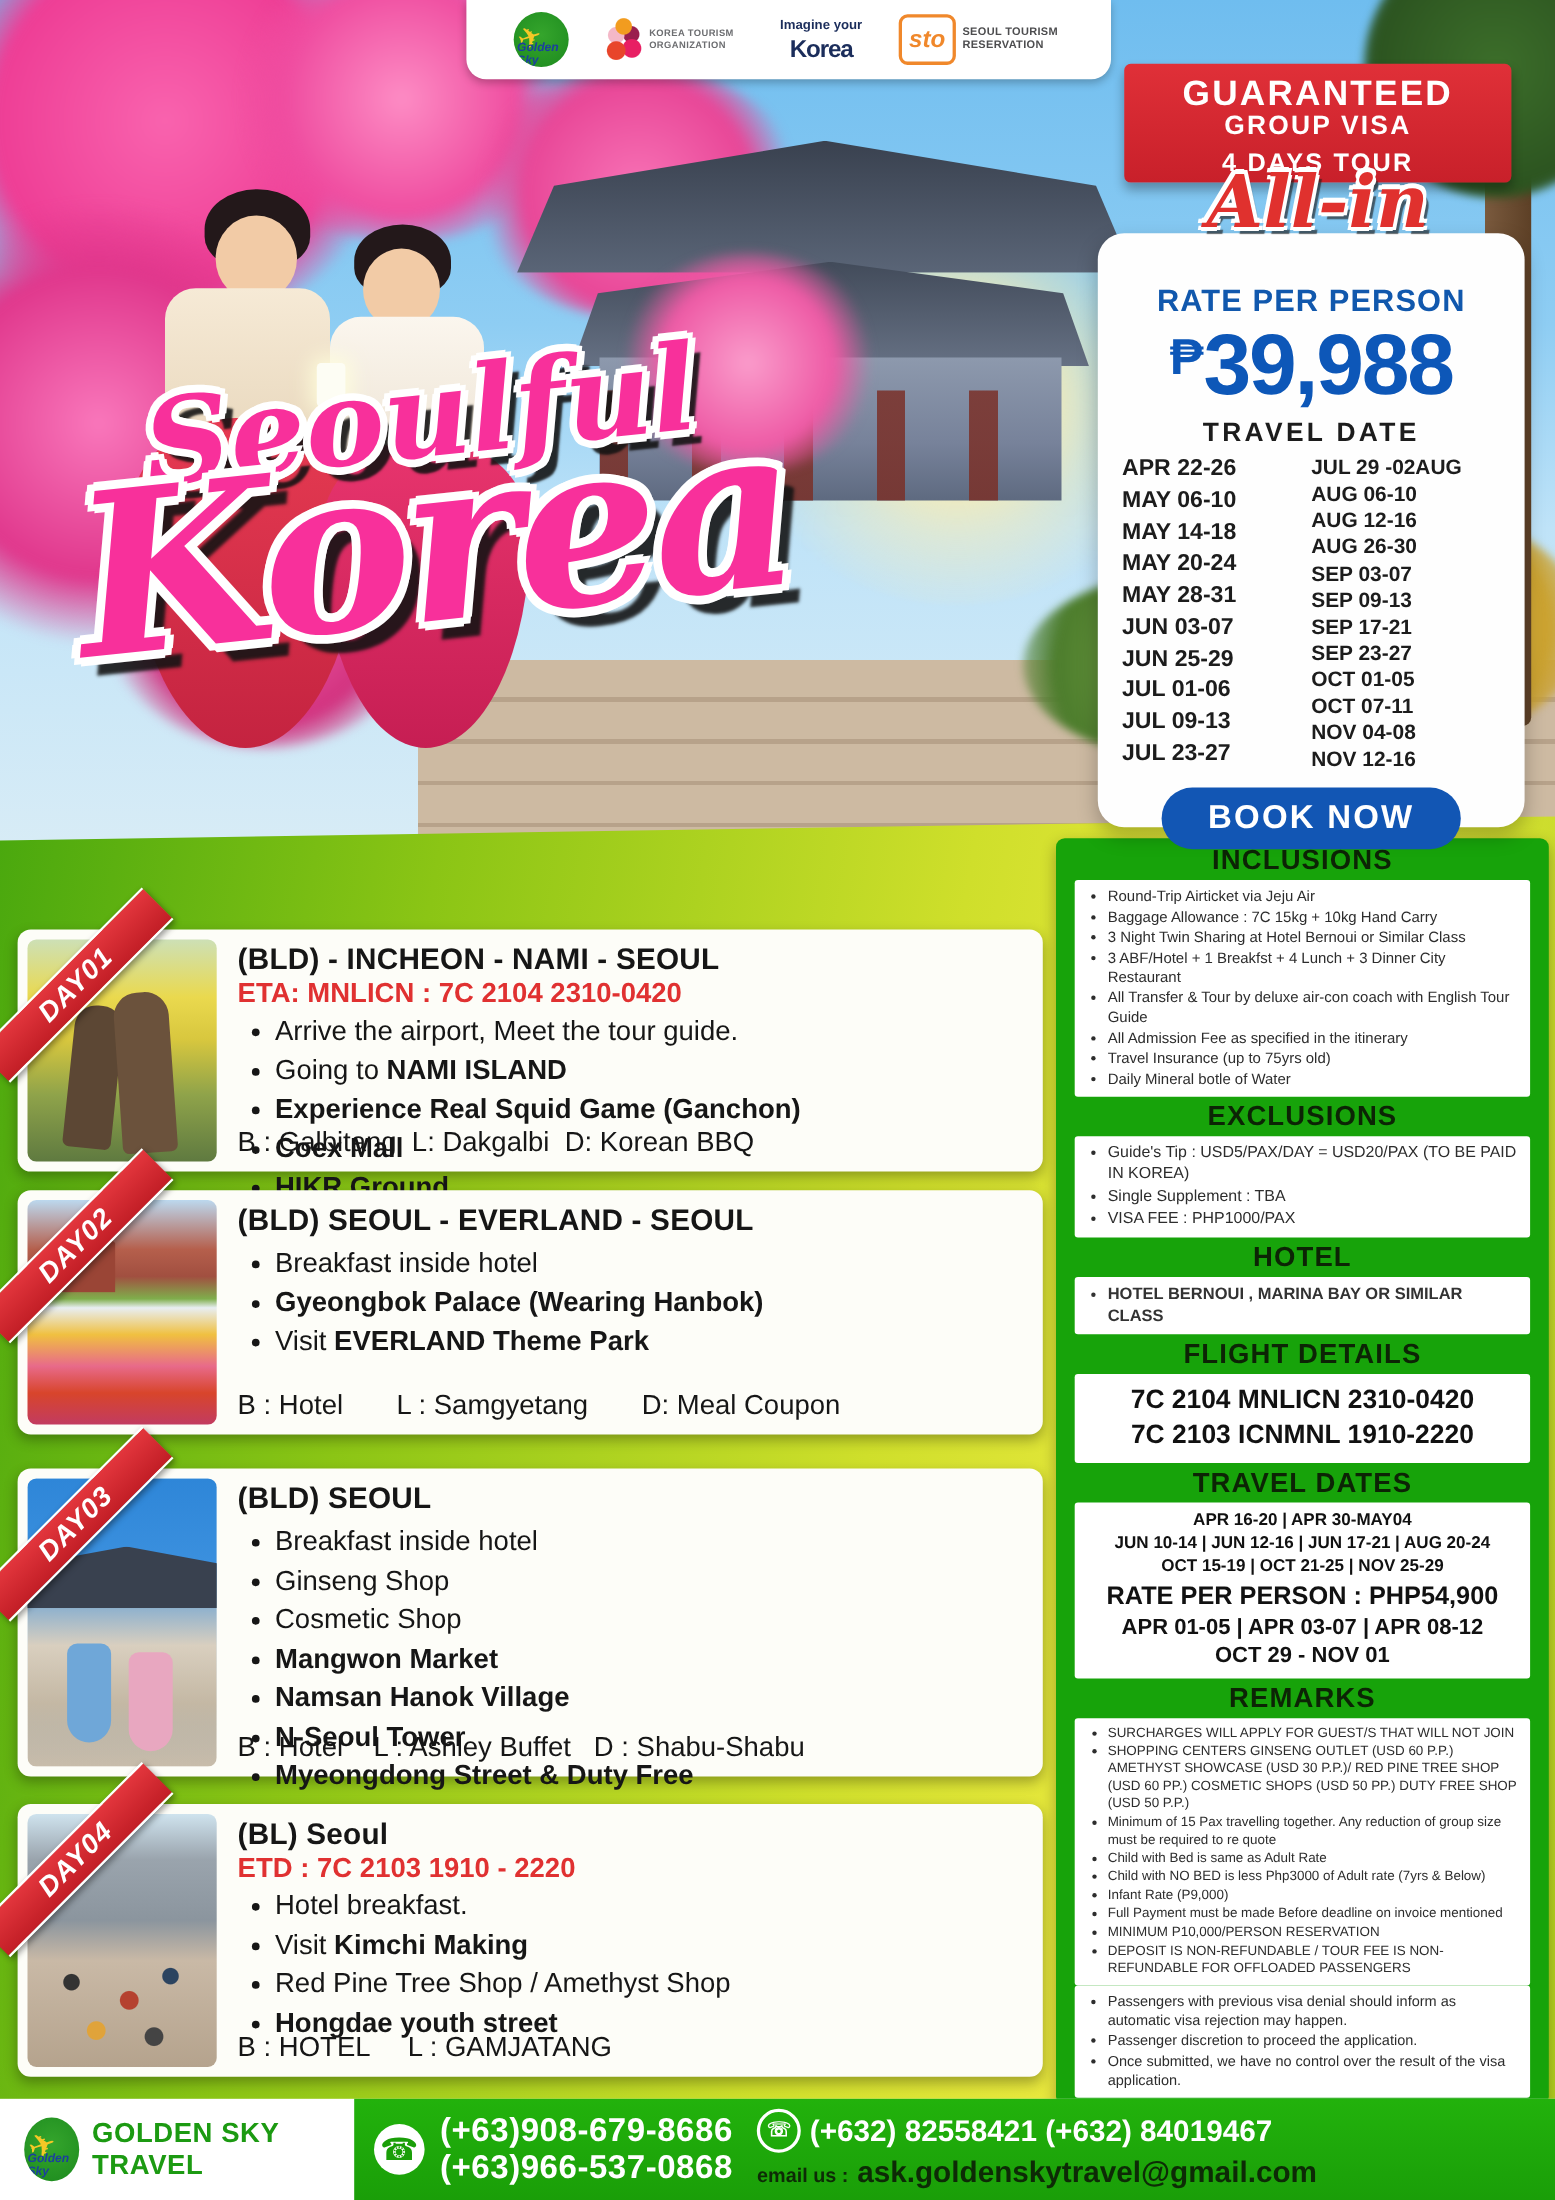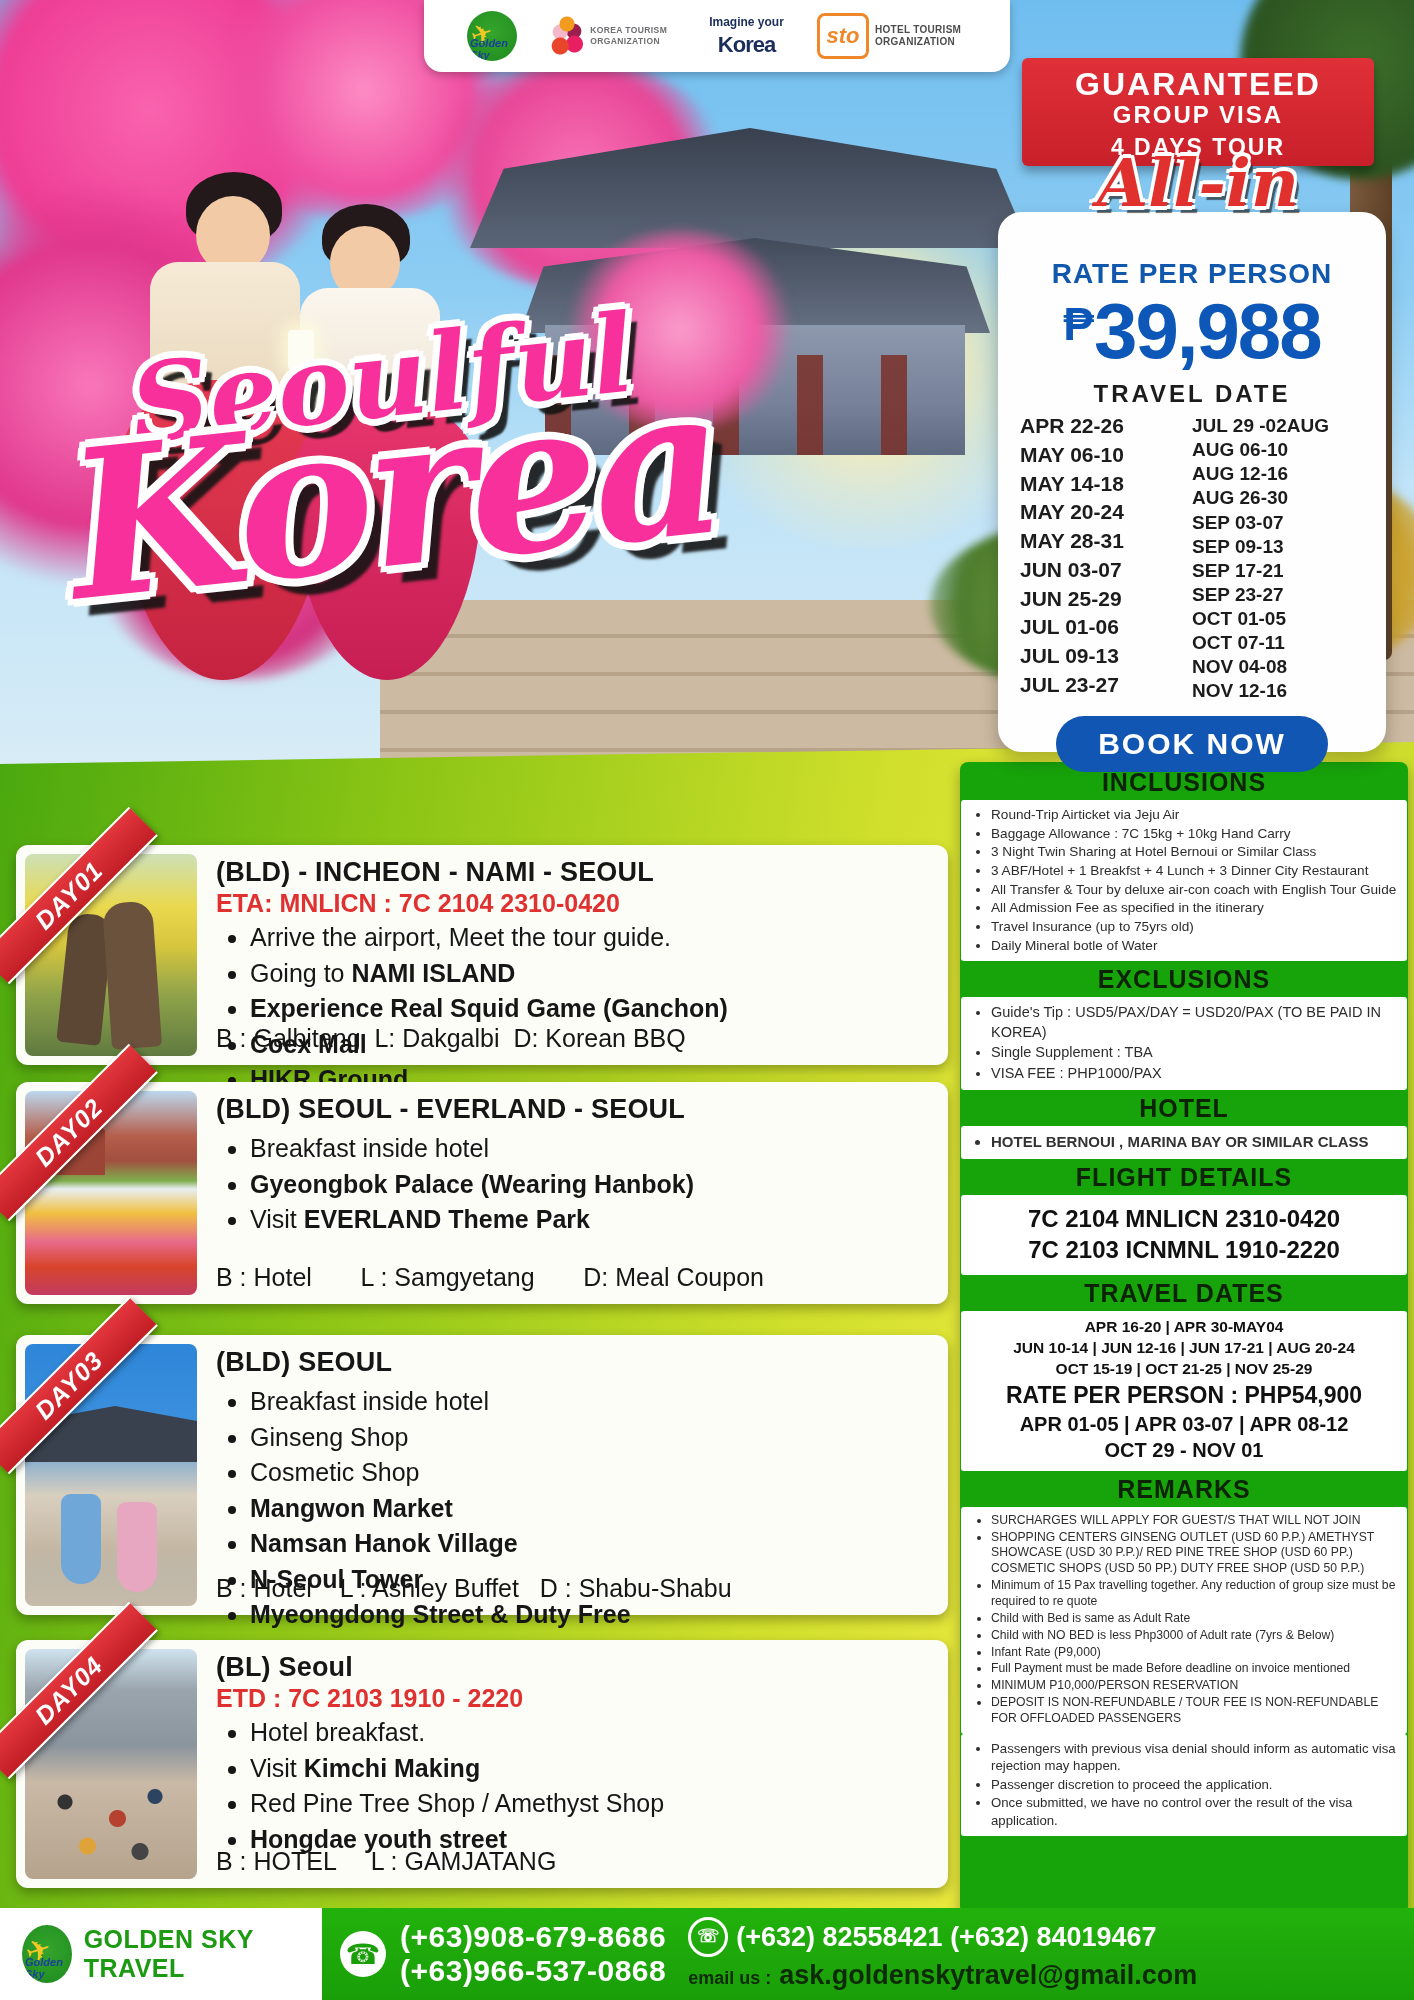--- a/index.html
+++ b/index.html
@@ -132,21 +132,21 @@
   .p4{background:linear-gradient(180deg,#cfe3ee 0%,#9aa4ad 18%,#8b959e 42%,#c9b9a6 58%,#b5a38d 100%);}
   .p4:before{content:"";position:absolute;left:10px;top:120px;width:150px;height:110px;
       background:radial-gradient(circle at 20% 30%,#333 0 7px,rgba(0,0,0,0) 8px),radial-gradient(circle at 55% 45%,#b5412f 0 8px,rgba(0,0,0,0) 9px),
       radial-gradient(circle at 80% 25%,#2c4460 0 7px,rgba(0,0,0,0) 8px),radial-gradient(circle at 35% 70%,#e0a33a 0 8px,rgba(0,0,0,0) 9px),
       radial-gradient(circle at 70% 75%,#444 0 8px,rgba(0,0,0,0) 9px);}
 
   
   .panel{left:960px;top:762px;width:448px;height:1148px;background:#17a30a;border-radius:8px;
          box-shadow:0 6px 14px rgba(0,0,0,.3);display:flex;flex-direction:column;overflow:hidden;padding:2px 0;}
   .sec-h{flex:0 0 auto;text-align:center;font-weight:800;color:#0c2405;font-size:25px;letter-spacing:1px;padding:4px 0 3px;}
-  .sec-b{flex:0 0 auto;background:#fff;margin:0 1px;border-radius:3px;padding:6px 8px;box-sizing:border-box;}
+  .sec-b{flex:0 0 auto;background:#fff;margin:0 17px;border-radius:3px;padding:6px 8px;box-sizing:border-box;}
   .plist{margin:0;padding-left:22px;color:#2d2d2d;}
   .plist li{margin:0 0 1px;}
   .inc li{font-size:13.6px;line-height:1.3;}
   .exc li{font-size:14.5px;line-height:1.34;}
   .hot li{font-size:15px;line-height:1.3;font-weight:bold;color:#333;}
   .rem li{font-size:12.2px;line-height:1.3;}
   .vis li{font-size:13.2px;line-height:1.32;}
   .flineswrap{text-align:center;padding:8px 0 10px;}
   .fline{font-size:24px;font-weight:800;color:#111;line-height:1.3;}
   .tdates{text-align:center;padding:6px 4px 8px;}
@@ -212,21 +212,21 @@
     <div class="lg">
       <div class="kto-swirl"></div>
       <div class="kto-txt" style="width:86px">KOREA TOURISM ORGANIZATION</div>
     </div>
     <div class="lg iyk">
       <span class="iyk-top">Imagine your</span>
       <span class="iyk-main">Korea</span>
     </div>
     <div class="lg">
       <div class="sto-box">sto</div>
-      <div class="sto-txt" style="width:92px">HOTEL TOURISM ORGANIZATION</div>
+      <div class="sto-txt" style="width:92px">SEOUL TOURISM RESERVATION</div>
     </div>
   </div>
 
   <div class="title abs">
     <div class="t1">Seoulful</div>
     <div class="t2">Korea</div>
   </div>
 
   <div class="ribbon abs">
     <div class="rb1">GUARANTEED</div>

